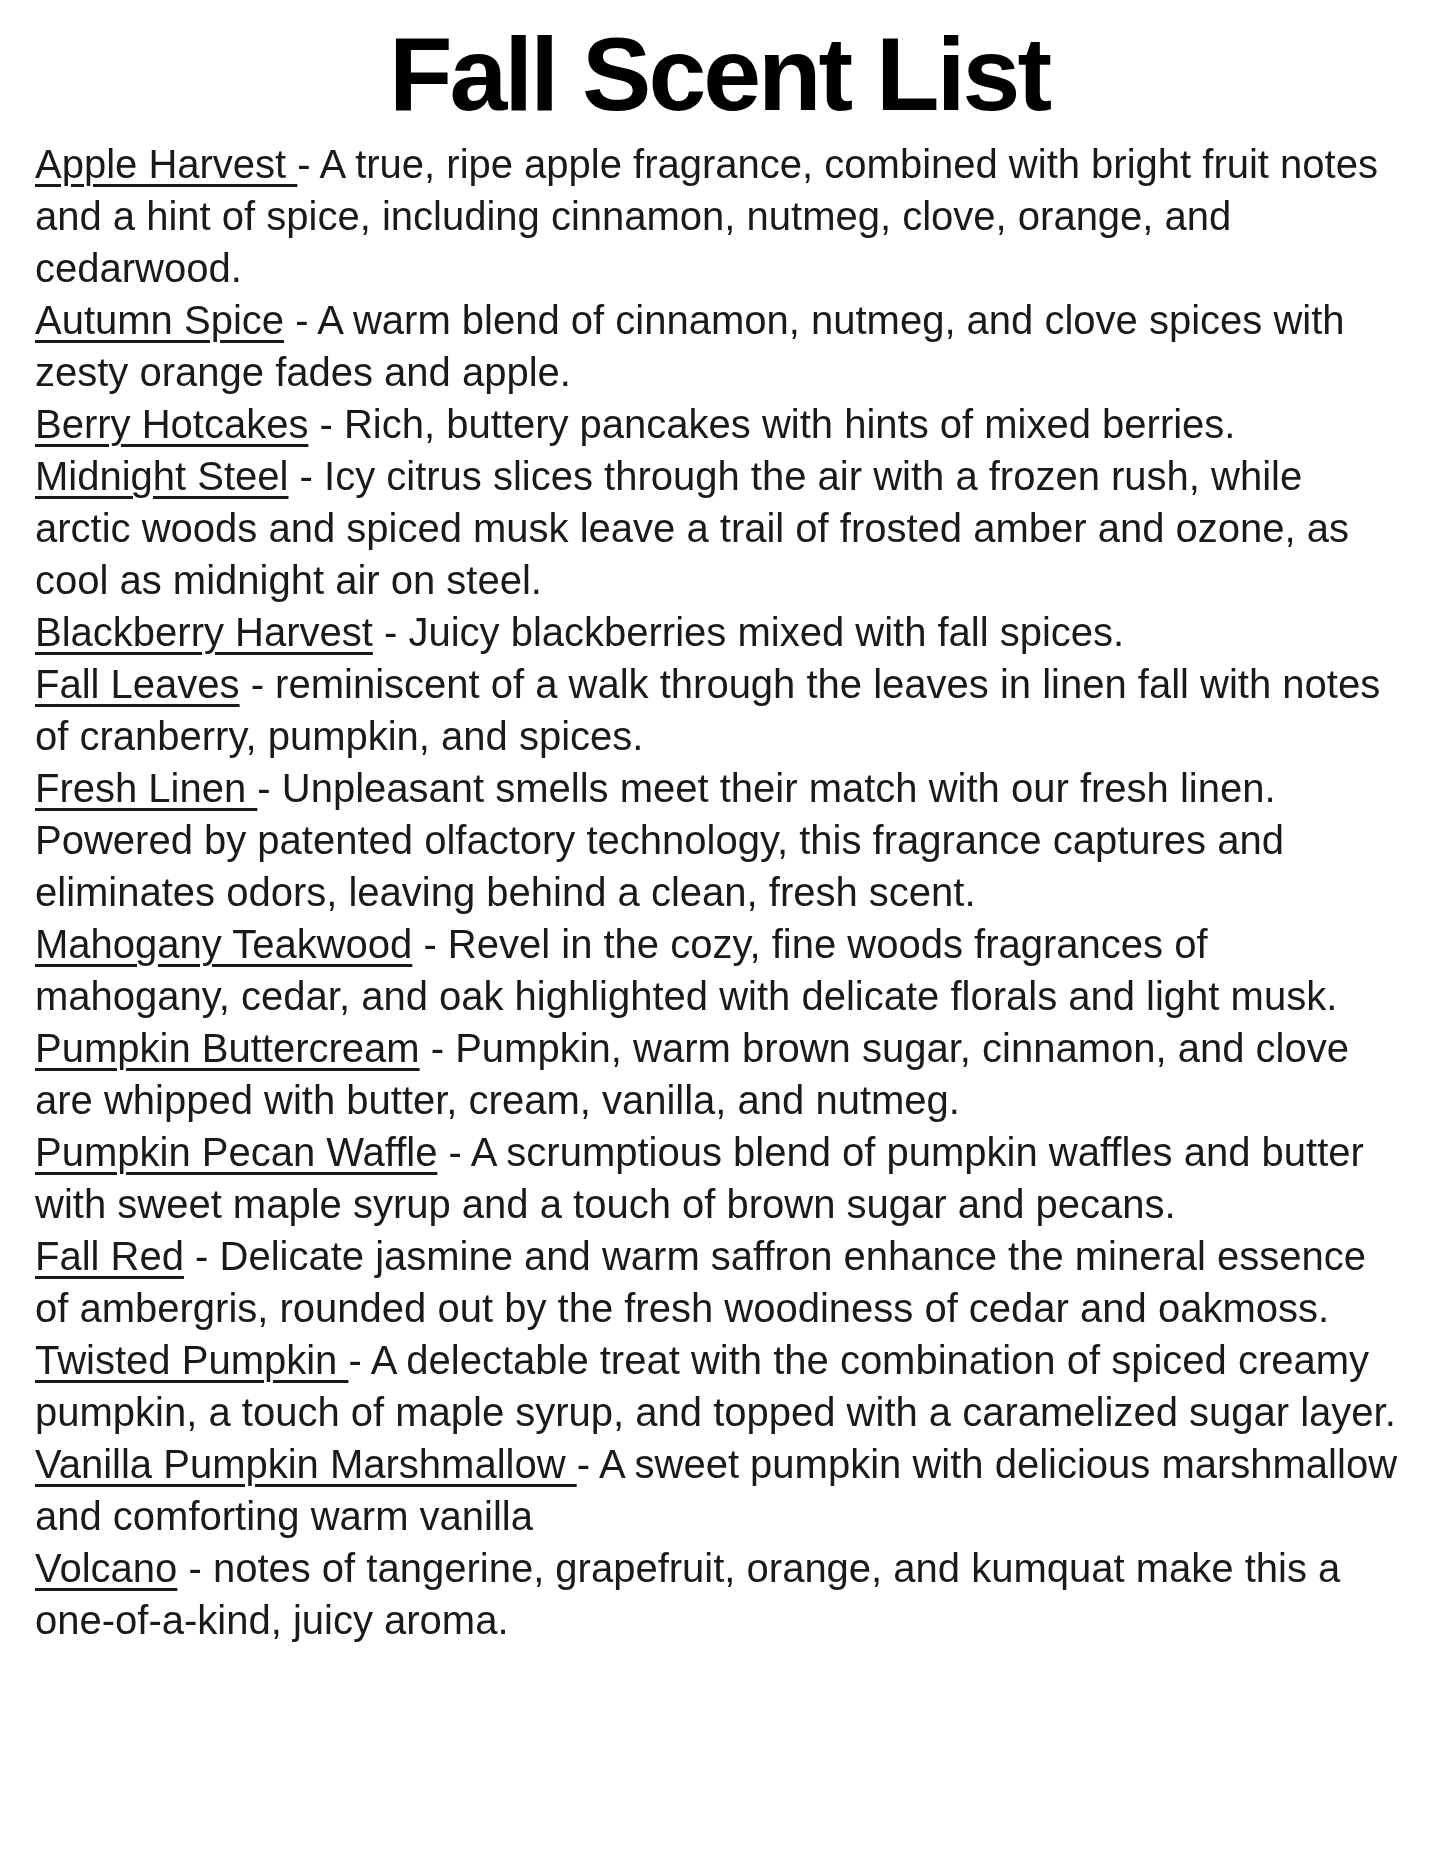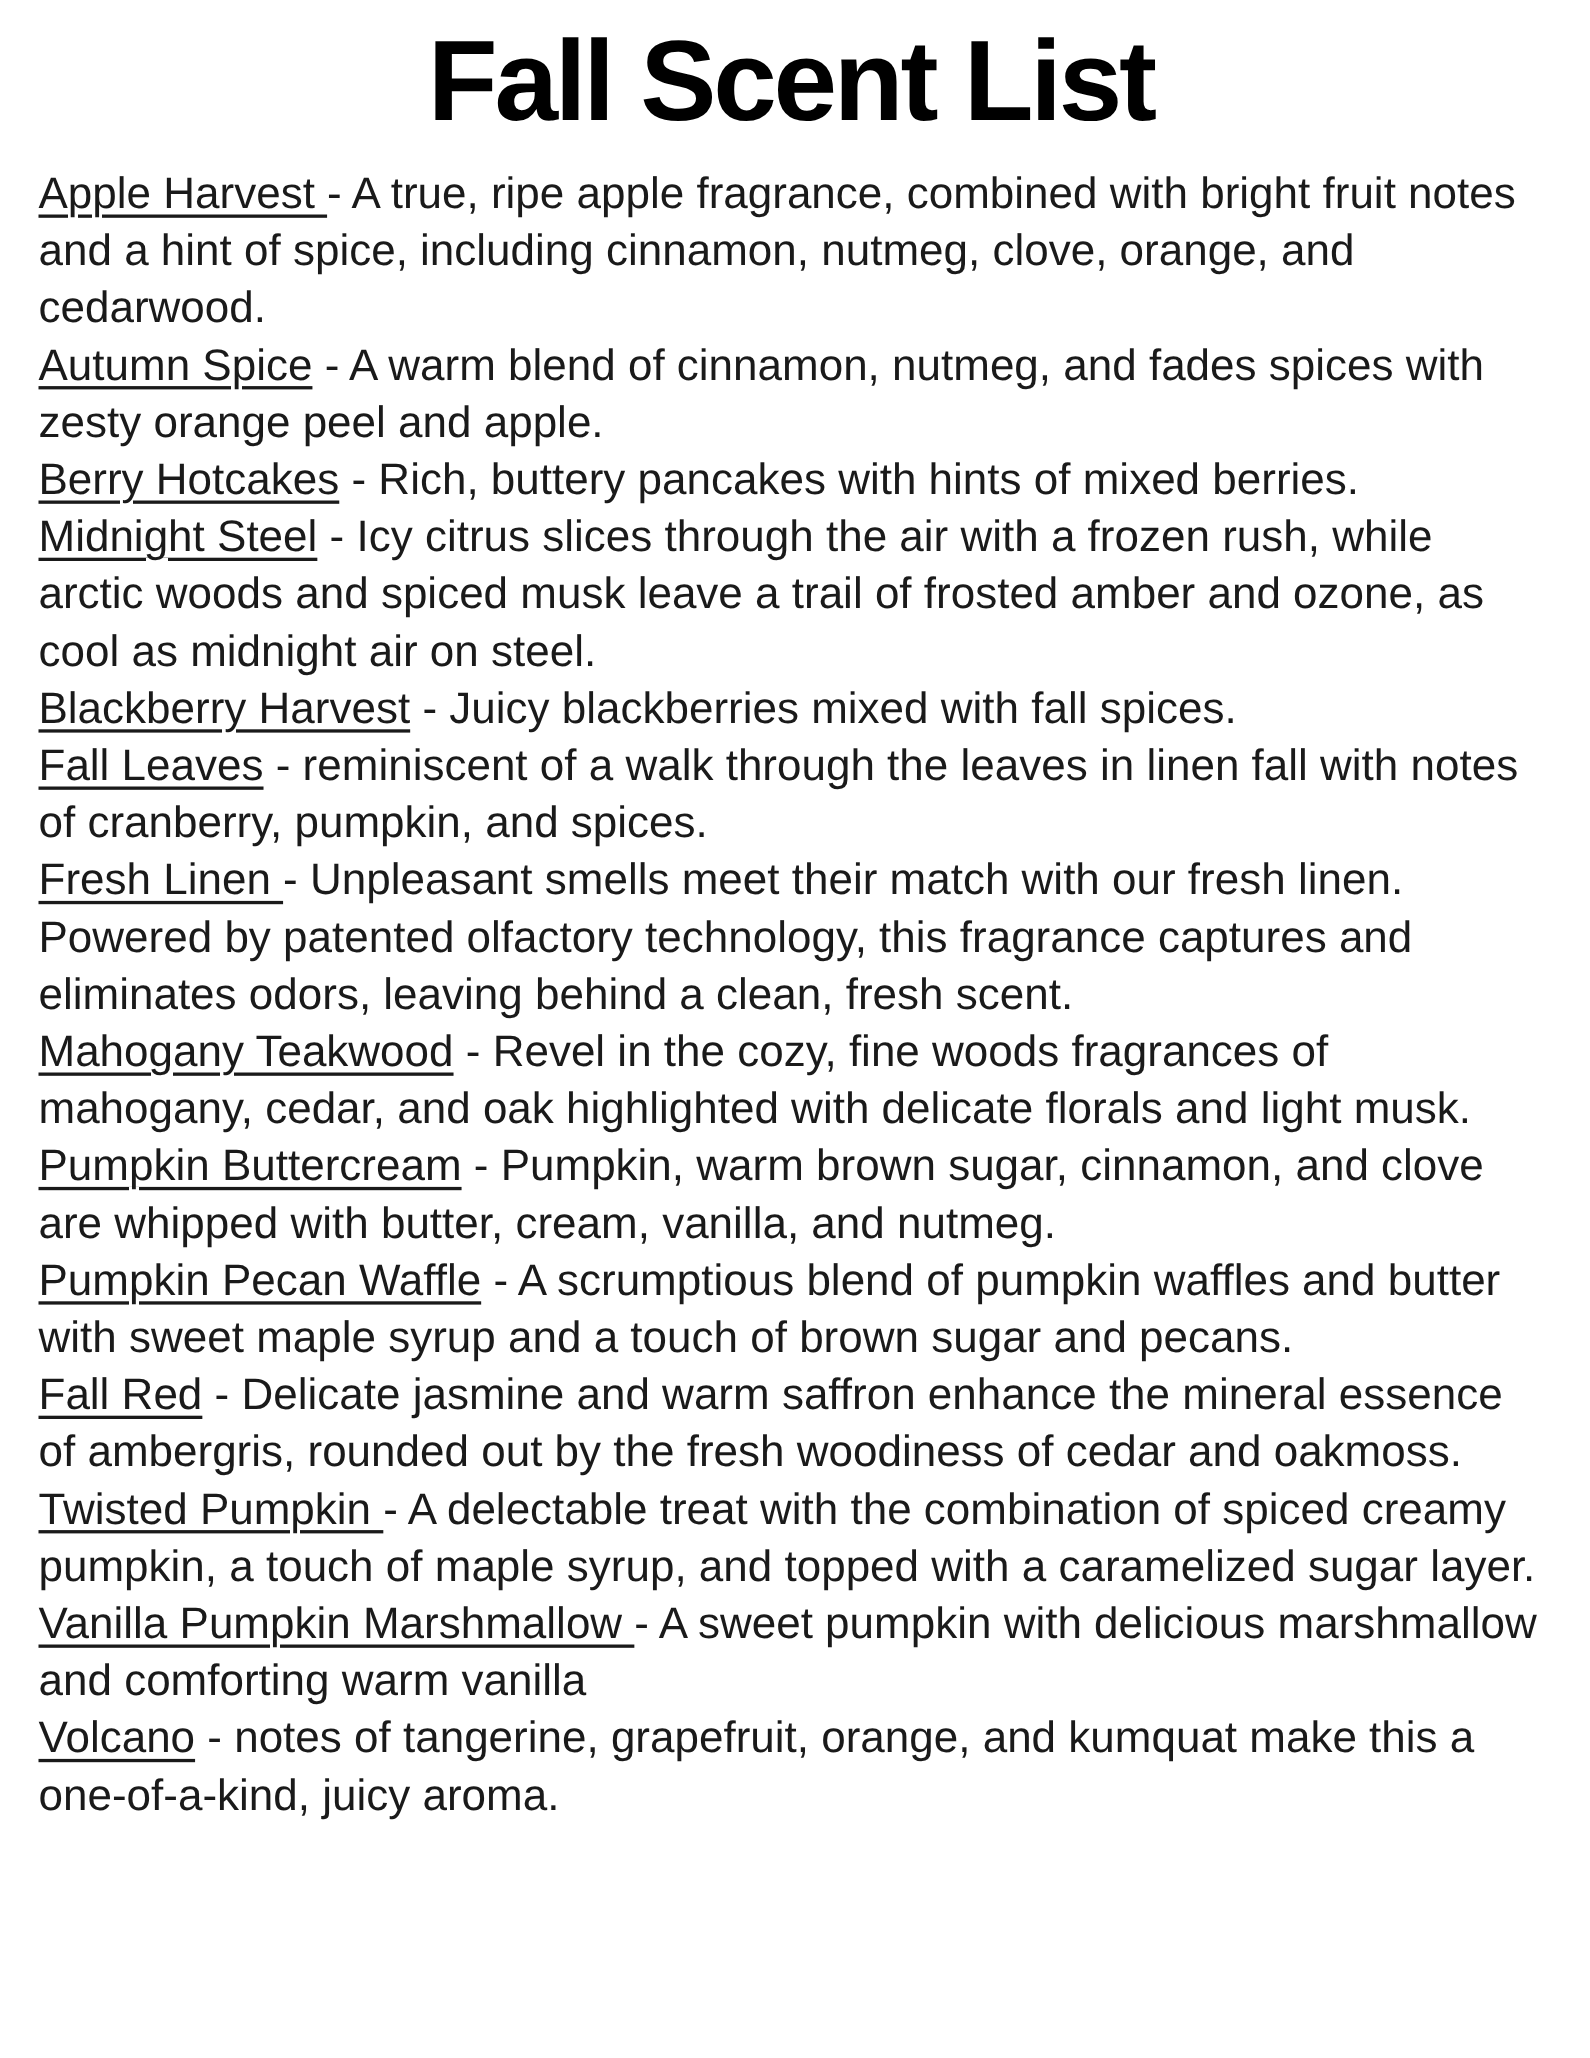--- a/index.html
+++ b/index.html
@@ -21,21 +21,21 @@
     margin: 0;
     text-align: center;
     color: #000000;
     font-size: 104px;
     line-height: 1.12;
     font-weight: bold;
     letter-spacing: -3px;
   }
   .scent-list {
     width: 1368px;
-    margin-top: 18px;
+    margin-top: 6px;
   }
   .scent {
     margin: 0;
     color: #1a1a1a;
     font-size: 40px;
     line-height: 52px;
     font-weight: 400;
   }
   .scent-name {
     text-decoration: underline;
@@ -44,21 +44,21 @@
   }
 </style>
 </head>
 <body>
 
 <div class="page">
   <h1 class="title">Fall Scent List</h1>
 
   <main class="scent-list">
     <p class="scent"><span class="scent-name">Apple Harvest </span><span class="scent-desc">- A true, ripe apple fragrance, combined with bright fruit notes and a hint of spice, including cinnamon, nutmeg, clove, orange, and cedarwood.</span></p>
-    <p class="scent"><span class="scent-name">Autumn Spice</span><span class="scent-desc"> - A warm blend of cinnamon, nutmeg, and fades spices with zesty orange peel and apple.</span></p>
+    <p class="scent"><span class="scent-name">Autumn Spice</span><span class="scent-desc"> - A warm blend of cinnamon, nutmeg, and clove spices with zesty orange fades and apple.</span></p>
     <p class="scent"><span class="scent-name">Berry Hotcakes</span><span class="scent-desc"> - Rich, buttery pancakes with hints of mixed berries.</span></p>
     <p class="scent"><span class="scent-name">Midnight Steel</span><span class="scent-desc"> - Icy citrus slices through the air with a frozen rush, while arctic woods and spiced musk leave a trail of frosted amber and ozone, as cool as midnight air on steel.</span></p>
     <p class="scent"><span class="scent-name">Blackberry Harvest</span><span class="scent-desc"> - Juicy blackberries mixed with fall spices.</span></p>
     <p class="scent"><span class="scent-name">Fall Leaves</span><span class="scent-desc"> - reminiscent of a walk through the leaves in linen fall with notes of cranberry, pumpkin, and spices.</span></p>
     <p class="scent"><span class="scent-name">Fresh Linen </span><span class="scent-desc">- Unpleasant smells meet their match with our fresh linen. Powered by patented olfactory technology, this fragrance captures and eliminates odors, leaving behind a clean, fresh scent.</span></p>
     <p class="scent"><span class="scent-name">Mahogany Teakwood</span><span class="scent-desc"> - Revel in the cozy, fine woods fragrances of mahogany, cedar, and oak highlighted with delicate florals and light musk.</span></p>
     <p class="scent"><span class="scent-name">Pumpkin Buttercream</span><span class="scent-desc"> - Pumpkin, warm brown sugar, cinnamon, and clove are whipped with butter, cream, vanilla, and nutmeg.</span></p>
     <p class="scent"><span class="scent-name">Pumpkin Pecan Waffle</span><span class="scent-desc"> - A scrumptious blend of pumpkin waffles and butter with sweet maple syrup and a touch of brown sugar and pecans.</span></p>
     <p class="scent"><span class="scent-name">Fall Red</span><span class="scent-desc"> - Delicate jasmine and warm saffron enhance the mineral essence of ambergris, rounded out by the fresh woodiness of cedar and oakmoss.</span></p>
     <p class="scent"><span class="scent-name">Twisted Pumpkin </span><span class="scent-desc">- A delectable treat with the combination of spiced creamy pumpkin, a touch of maple syrup, and topped with a caramelized sugar layer.</span></p>

